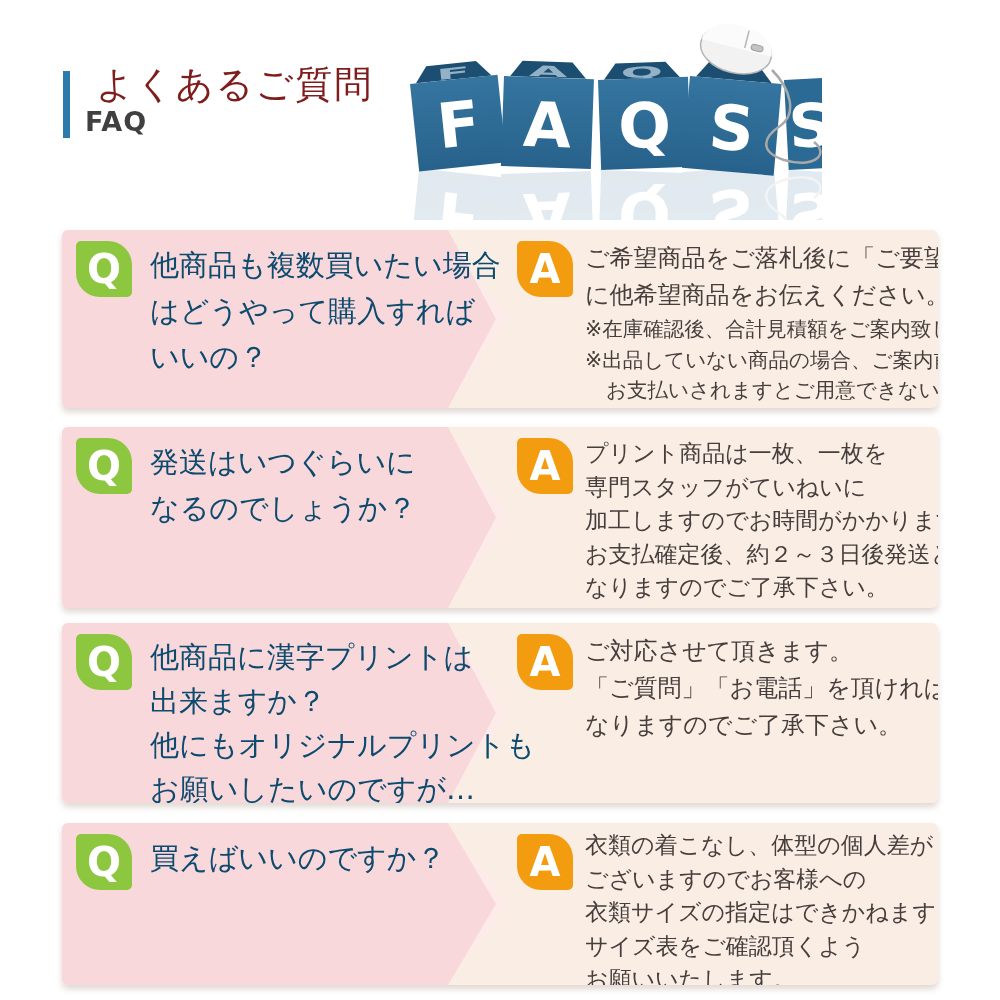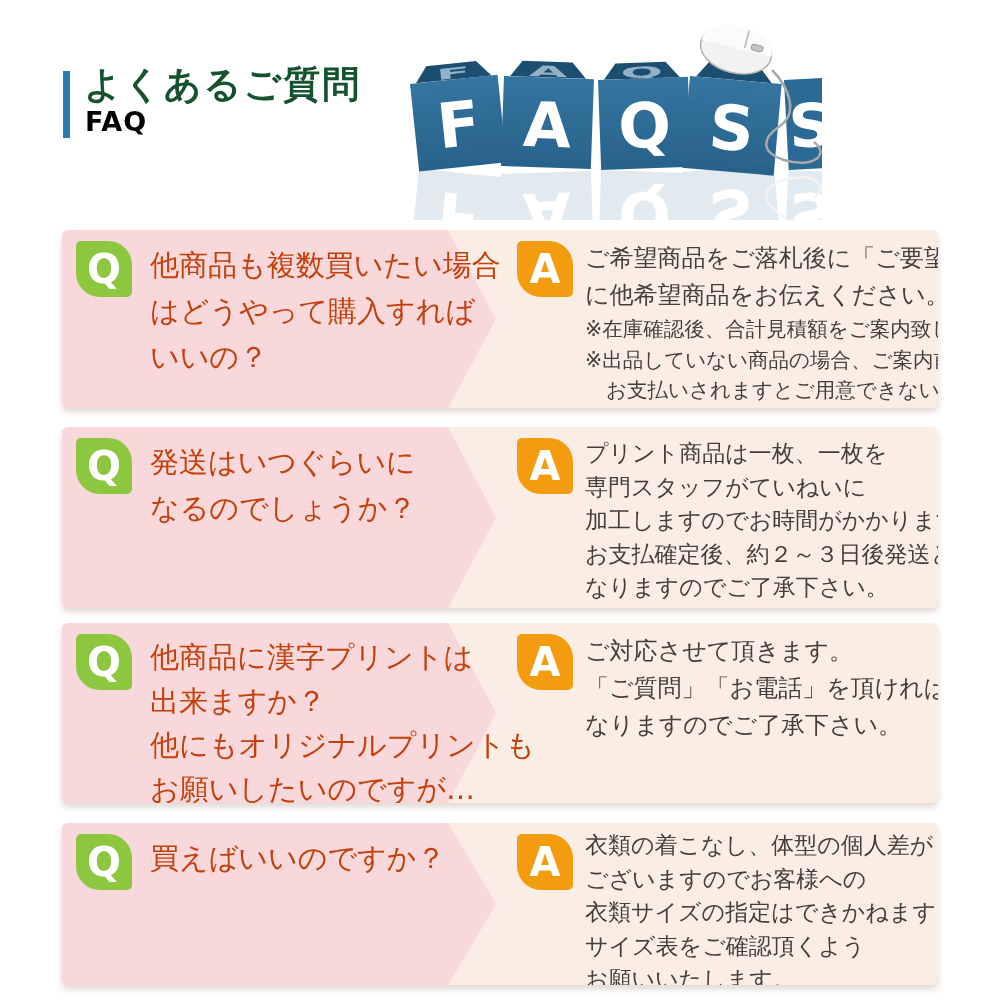--- a/index.html
+++ b/index.html
@@ -3,42 +3,42 @@
 <meta charset="utf-8">
 <style>
   html,body{margin:0;padding:0;}
   body{
     width:1000px;height:1000px;background:#ffffff;position:relative;
     font-family:"DejaVu Sans","Liberation Sans",sans-serif;
     overflow:hidden;
   }
   
   .hdr-bar{position:absolute;left:63px;top:71px;width:7px;height:67px;background:#2b7cad;}
-  .hdr-title{position:absolute;left:84px;top:60px;font-size:37px;font-weight:bold;color:#14532d;letter-spacing:2px;white-space:nowrap;}
-  .hdr-sub{position:absolute;left:85px;top:106px;font-size:27px;font-weight:bold;color:#000000;letter-spacing:1px;}
+  .hdr-title{position:absolute;left:96px;top:60px;font-size:37px;font-weight:normal;color:#7f1d1d;letter-spacing:2px;white-space:nowrap;}
+  .hdr-sub{position:absolute;left:85px;top:106px;font-size:27px;font-weight:bold;color:#404040;letter-spacing:1px;}
   
   .graphic{position:absolute;left:390px;top:22px;width:432px;height:198px;}
   .graphic svg{display:block;}
   
   .row{position:absolute;left:62px;width:876px;background:#faeee4;border-radius:6px;overflow:hidden;
        box-shadow:0 4px 6px rgba(165,140,125,0.35);}
   .row1{top:230px;height:178px;}
   .row2{top:427px;height:181px;}
   .row3{top:623px;height:180px;}
   .row4{top:823px;height:162px;}
   .arrow-light{position:absolute;left:383px;top:0;width:64px;height:100%;background:#fcebe9;
        -webkit-clip-path:polygon(0 0,100% 50%,0 100%);clip-path:polygon(0 0,100% 50%,0 100%);}
   .band{position:absolute;left:0;top:0;width:434px;height:100%;background:#f8d8da;
        -webkit-clip-path:polygon(0 0,386px 0,100% 50%,386px 100%,0 100%);
        clip-path:polygon(0 0,386px 0,100% 50%,386px 100%,0 100%);}
   .badge{position:absolute;top:11px;width:56px;height:56px;color:#ffffff;font-size:40px;font-weight:bold;
        display:flex;align-items:center;justify-content:center;border-radius:5px 24px 5px 24px;line-height:1;}
   .q-badge{left:14px;background:#8dc63f;}
   .a-badge{left:455px;background:#f39c0f;}
-  .q-text{position:absolute;left:88px;top:12px;font-size:29px;line-height:46px;color:#c2410c;white-space:nowrap;}
+  .q-text{position:absolute;left:88px;top:12px;font-size:29px;line-height:46px;color:#0c4a6e;white-space:nowrap;}
   .a-text{position:absolute;left:523px;top:10px;color:#453e3c;white-space:nowrap;}
   .a-line{font-size:24px;line-height:37px;}
   .a-line.compact{font-size:23px;line-height:33.5px;}
   .note{font-size:20.5px;line-height:30.5px;}
   .note.indent{padding-left:21px;}
 </style>
 </head>
 <body>
 
 <div class="hdr-bar"></div>

